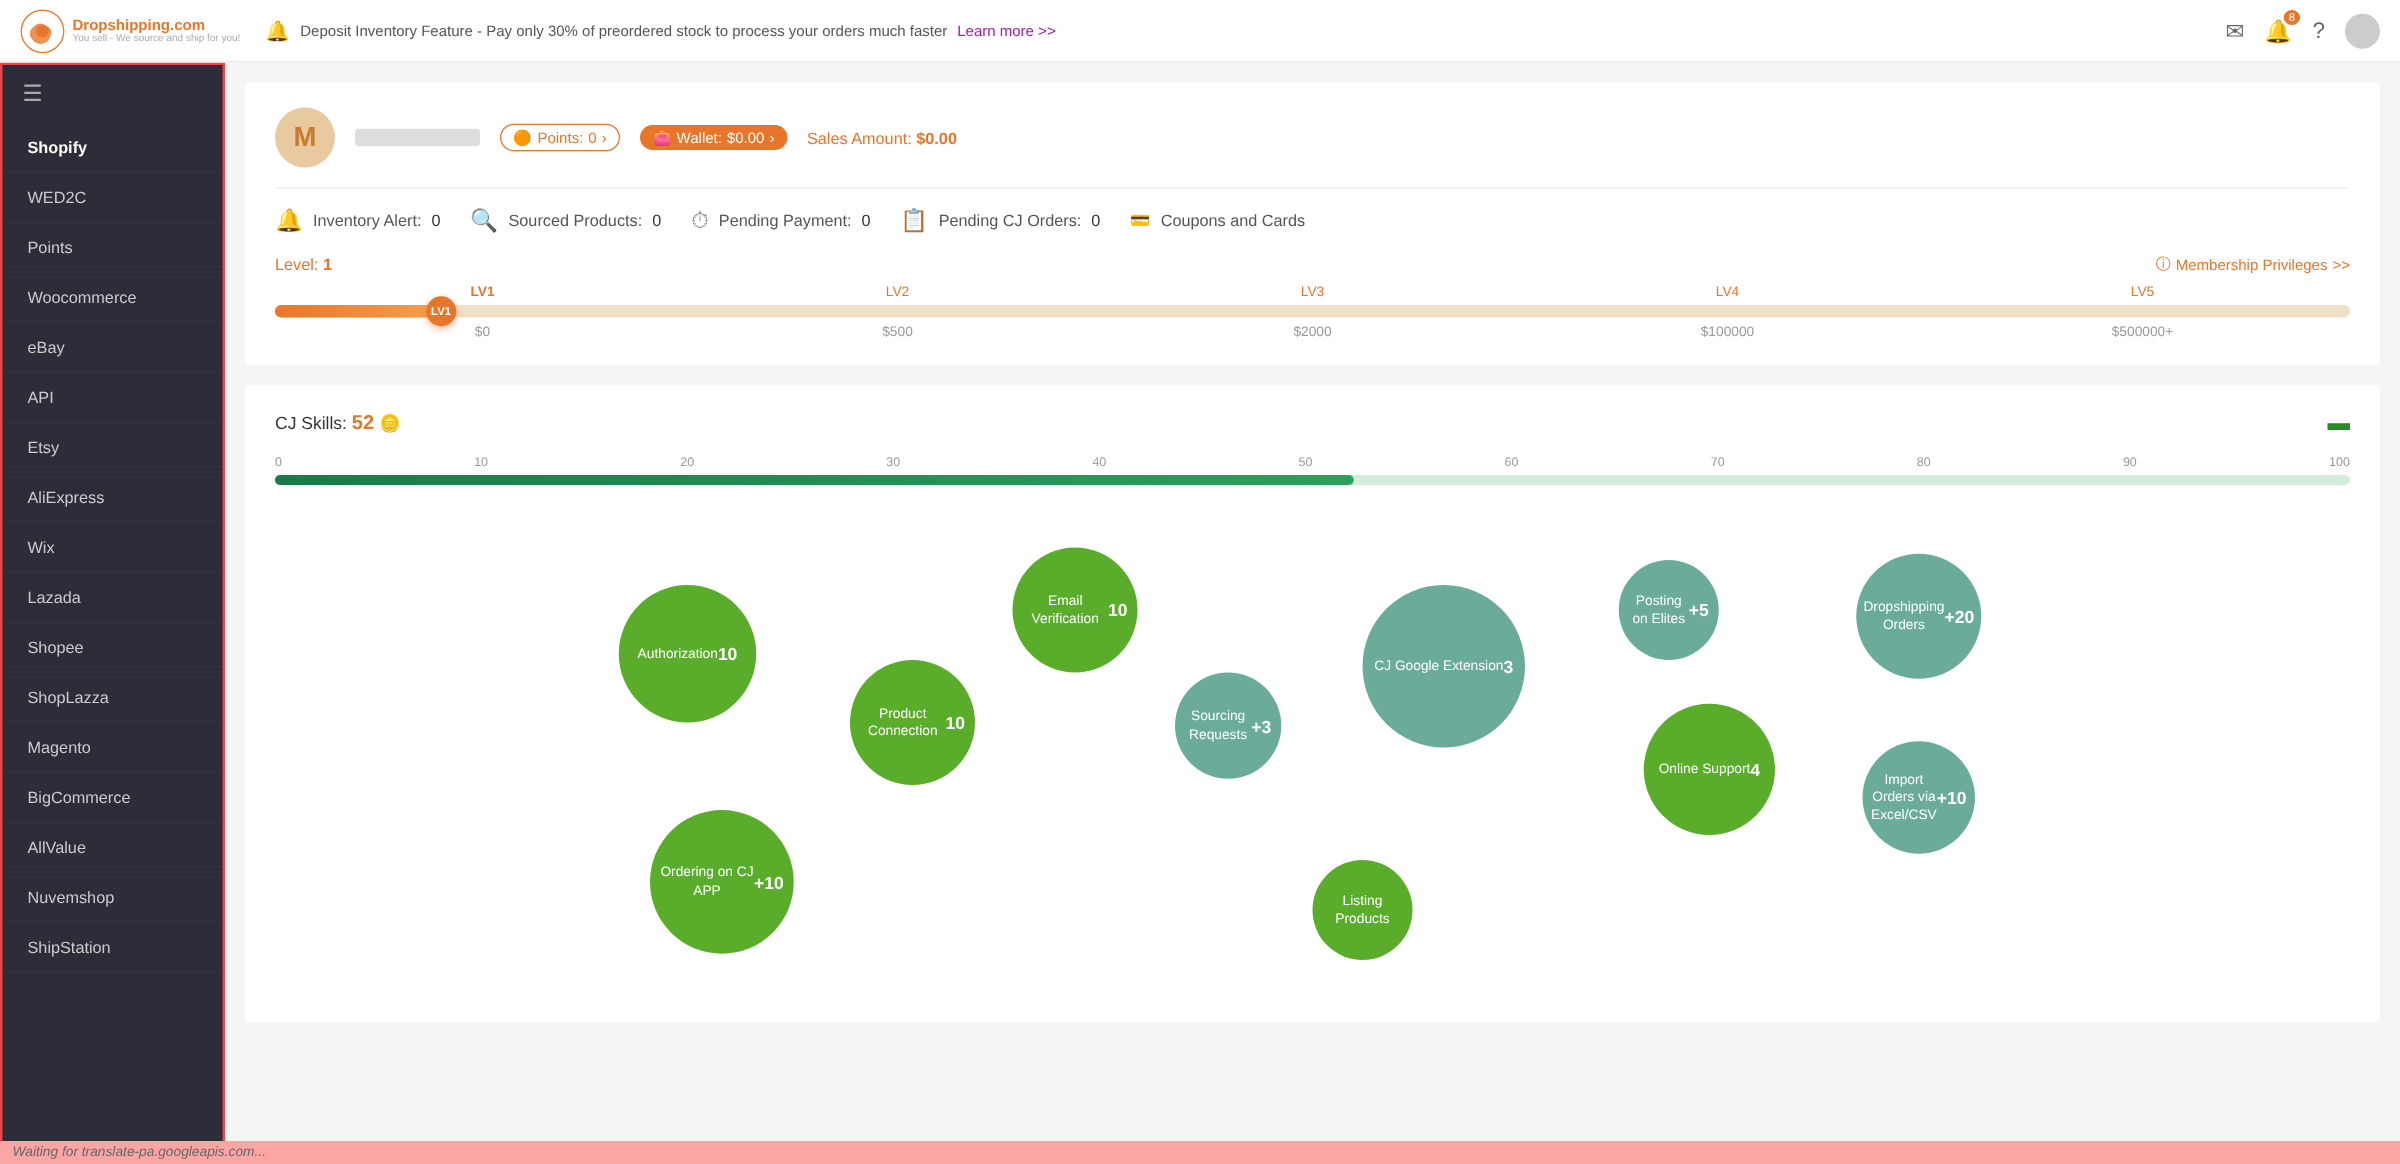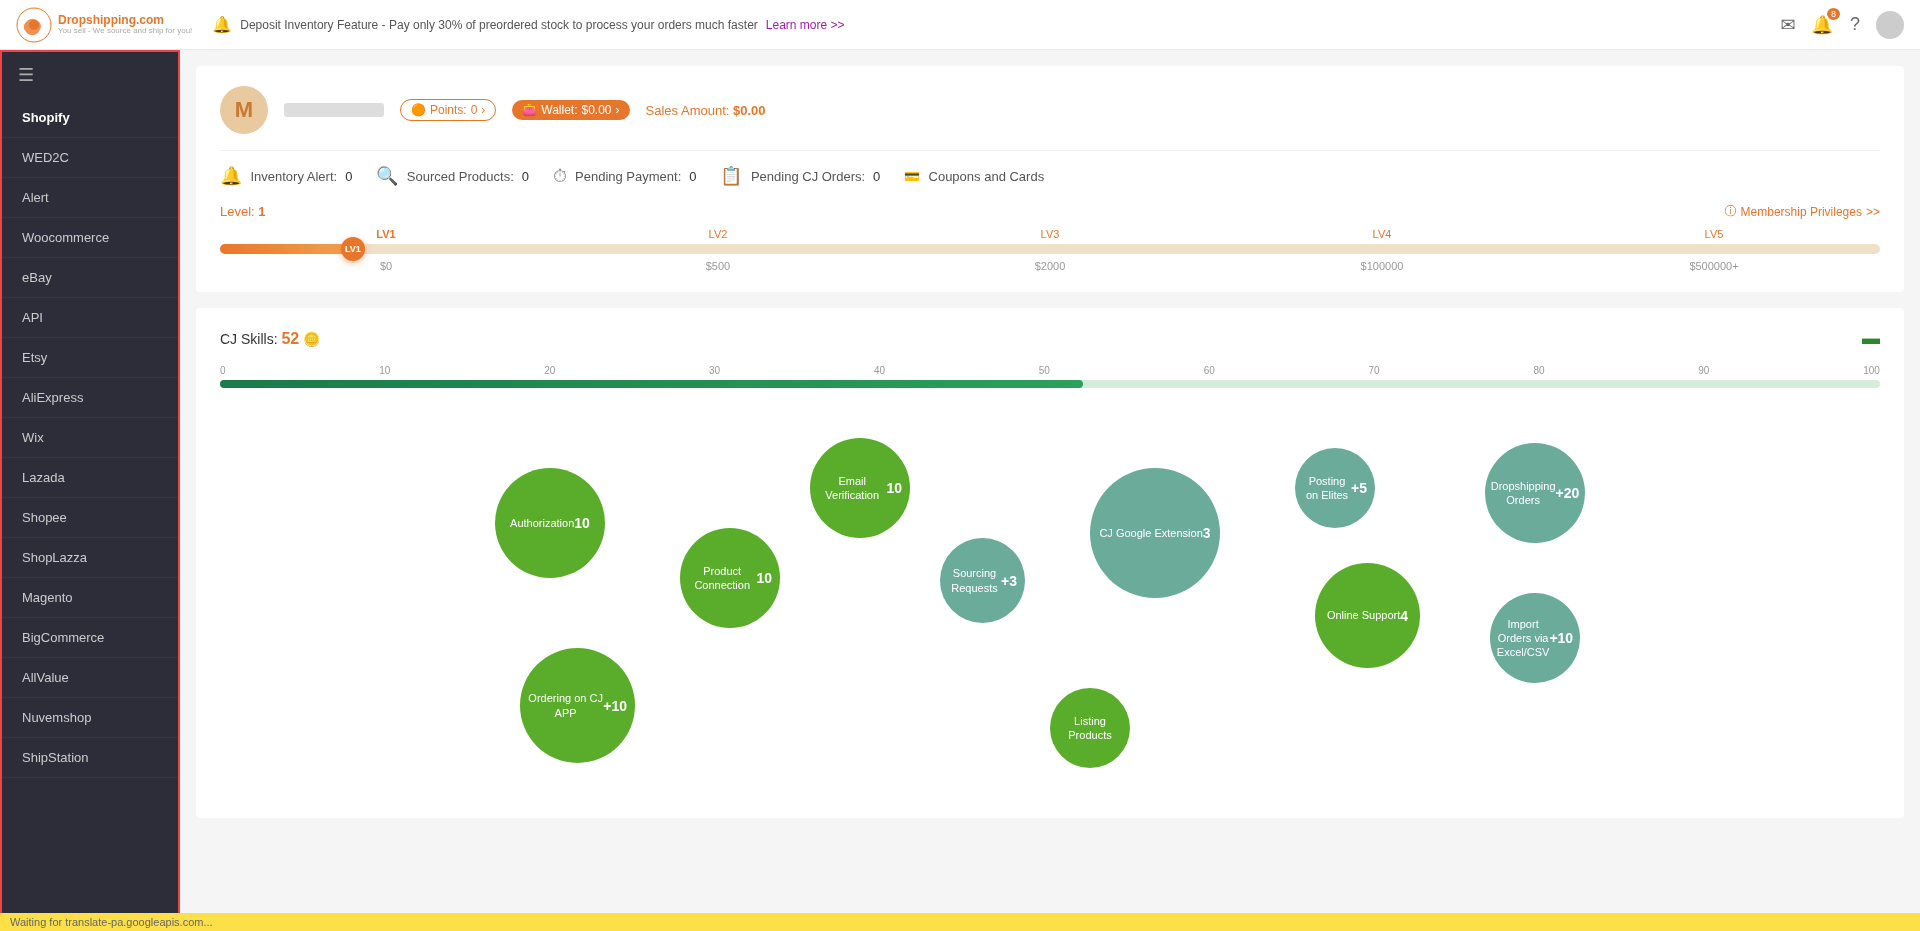--- a/index.html
+++ b/index.html
@@ -292,28 +292,29 @@
     }
     .bubble .bubble-value {
       font-size: 14px;
       font-weight: bold;
     }
     .bubble.green { background: #5aad2a; }
     .bubble.teal { background: #6aab9a; }
 
     
     .status-bar {
-      background: #fde047;
+      background: #fca5a5;
       padding: 3px 10px;
       font-size: 11px;
       color: #666;
       position: fixed;
       bottom: 0;
       left: 0;
       right: 0;
+      font-style: italic;
     }
   </style>
 </head>
 <body>
 
 <div class="topbar">
   <div class="logo-area">
     <svg class="logo-icon" viewBox="0 0 36 36">
       <circle cx="18" cy="18" r="17" fill="#fff" stroke="#e8762a" stroke-width="1"></circle>
       <path d="M8 18 Q14 8 22 14 Q28 18 22 26 Q14 32 8 22 Z" fill="#e8762a" opacity="0.8"></path>
@@ -346,21 +347,21 @@
 
   <div class="sidebar">
     <div class="sidebar-hamburger">☰</div>
     <div class="sidebar-item active">
       <span>Shopify</span>
     </div>
     <div class="sidebar-item">
       <span>WED2C</span>
     </div>
     <div class="sidebar-item">
-      <span>Alert</span>
+      <span>Points</span>
     </div>
     <div class="sidebar-item">
       <span>Woocommerce</span>
     </div>
     <div class="sidebar-item">
       <span>eBay</span>
     </div>
     <div class="sidebar-item">
       <span>API</span>
     </div>

